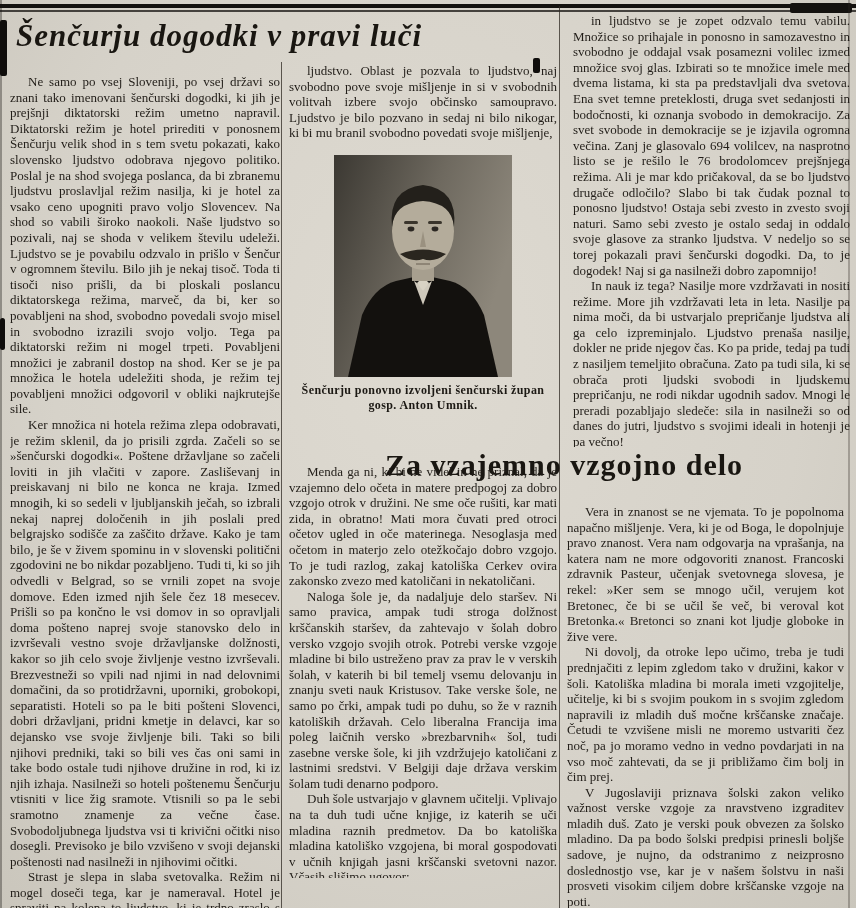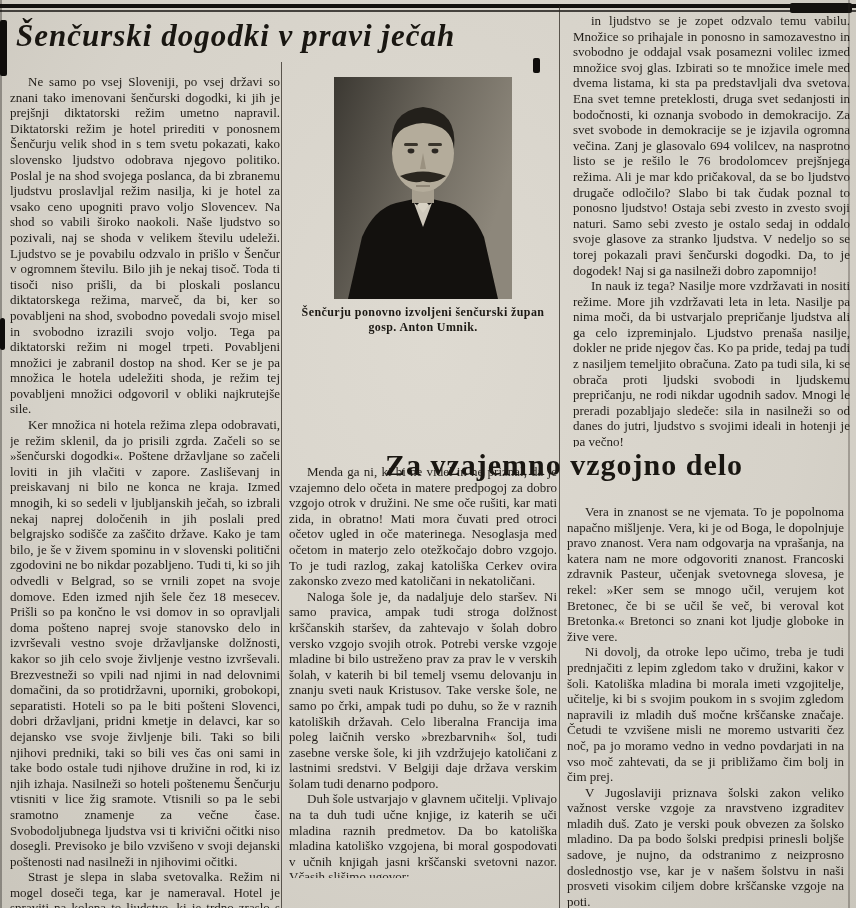--- a/index.html
+++ b/index.html
@@ -61,30 +61,31 @@
   <div class="hrule rule-top-thin"></div>
   <div class="hrule rule-top-right-blob"></div>
   <div class="edge-strip"></div>
   <div class="blob blob-left-top"></div>
   <div class="blob blob-left-mid"></div>
   <div class="blob blob-col2-tick"></div>
   <div class="vrule vrule-1"></div>
   <div class="vrule vrule-2"></div>
   <div class="vrule vrule-right"></div>
 
-  <h1 class="headline1">Šenčurski dogodki v pravi ječah</h1>
+  <h1 class="headline1">Šenčurju dogodki v pravi luči</h1>
 
   <div class="col col1">
     <p>Ne samo po vsej Sloveniji, po vsej državi so znani tako imenovani šenčurski dogodki, ki jih je prejšnji diktatorski režim umetno napravil. Diktatorski režim je hotel prirediti v ponosnem Šenčurju velik shod in s tem svetu pokazati, kako slovensko ljudstvo odobrava njegovo politiko. Poslal je na shod svojega poslanca, da bi zbranemu ljudstvu proslavljal režim nasilja, ki je hotel za vsako ceno upogniti pravo voljo Slovencev. Na shod so vabili široko naokoli. Naše ljudstvo so pozivali, naj se shoda v velikem številu udeleži. Ljudstvo se je povabilu odzvalo in prišlo v Šenčur v ogromnem številu. Bilo jih je nekaj tisoč. Toda ti tisoči niso prišli, da bi ploskali poslancu diktatorskega režima, marveč, da bi, ker so povabljeni na shod, svobodno povedali svojo misel in svobodno izrazili svojo voljo. Tega pa diktatorski režim ni mogel trpeti. Povabljeni množici je zabranil dostop na shod. Ker se je pa množica le hotela udeležiti shoda, je režim tej povabljeni množici odgovoril v obliki najkrutejše sile.</p>
     <p>Ker množica ni hotela režima zlepa odobravati, je režim sklenil, da jo prisili zgrda. Začeli so se »šenčurski dogodki«. Poštene državljane so začeli loviti in jih vlačiti v zapore. Zasliševanj in preiskavanj ni bilo ne konca ne kraja. Izmed mnogih, ki so sedeli v ljubljanskih ječah, so izbrali nekaj naprej določenih in jih poslali pred belgrajsko sodišče za zaščito države. Kako je tam bilo, je še v živem spominu in v slovenski politični zgodovini ne bo nikdar pozabljeno. Tudi ti, ki so jih odvedli v Belgrad, so se vrnili zopet na svoje domove. Eden izmed njih šele čez 18 mesecev. Prišli so pa končno le vsi domov in so opravljali doma pošteno naprej svoje stanovsko delo in izvrševali vestno svoje državljanske dolžnosti, kakor so jih celo svoje življenje vestno izvrševali. Brezvestneži so vpili nad njimi in nad delovnimi domačini, da so protidržavni, uporniki, grobokopi, separatisti. Hoteli so pa le biti pošteni Slovenci, dobri državljani, pridni kmetje in delavci, kar so dejansko vse svoje življenje bili. Taki so bili njihovi predniki, taki so bili ves čas oni sami in take bodo ostale tudi njihove družine in rod, ki iz njih izhaja. Nasilneži so hoteli poštenemu Šenčurju vtisniti v lice žig sramote. Vtisnili so pa le sebi sramotno znamenje za večne čase. Svobodoljubnega ljudstva vsi ti krivični očitki niso dosegli. Previsoko je bilo vzvišeno v svoji dejanski poštenosti nad nasilneži in njihovimi očitki.</p>
     <p>Strast je slepa in slaba svetovalka. Režim ni mogel doseči tega, kar je nameraval. Hotel je spraviti na kolena to ljudstvo, ki je trdno zraslo s svojo zemljo, ponosno in kremenito, kakor venec gora, ki ga gleda vsak dan.</p>
 
   </div>
 
   <div class="col col2top">
+    <p>ljudstvo. Oblast je pozvala to ljudstvo, naj svobodno pove svoje mišljenje in si v svobodnih volitvah izbere svojo občinsko samoupravo. Ljudstvo je bilo pozvano in sedaj ni bilo nikogar, ki bi mu branil svobodno povedati svoje mišljenje,</p>
     <figure class="photo">
       <div class="photo-frame">
         <svg width="178" height="222" viewBox="0 0 178 222" xmlns="http://www.w3.org/2000/svg">
           <defs>
             <linearGradient id="bg" x1="0" y1="0" x2="1" y2="0.4">
               <stop offset="0" stop-color="#3b3832"></stop>
               <stop offset="0.55" stop-color="#6e695f"></stop>
               <stop offset="1" stop-color="#8d877b"></stop>
             </linearGradient>
           </defs>

